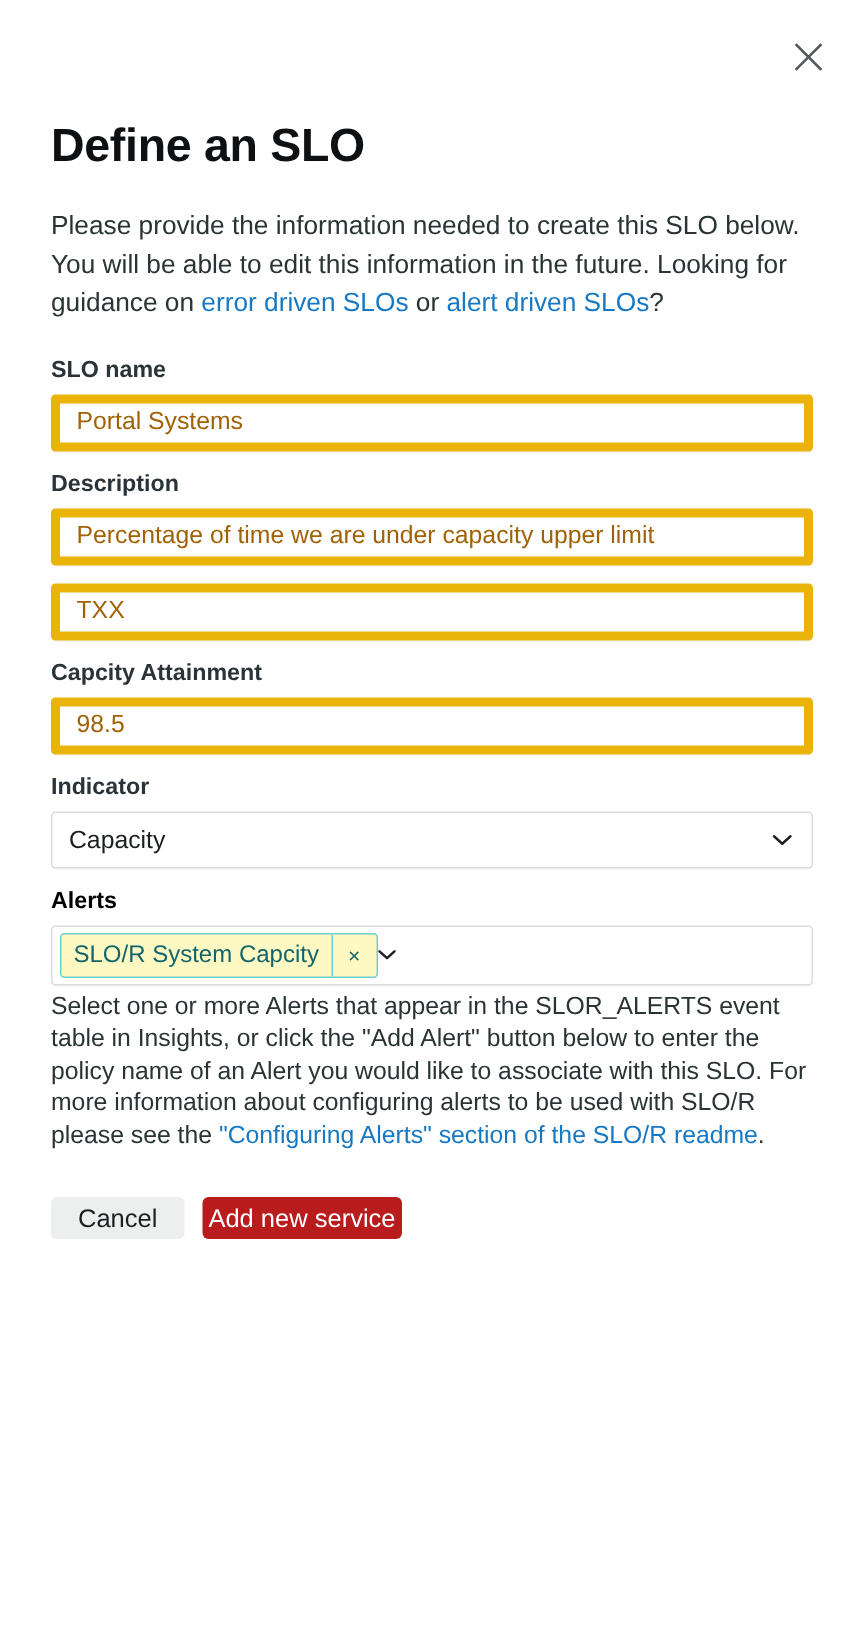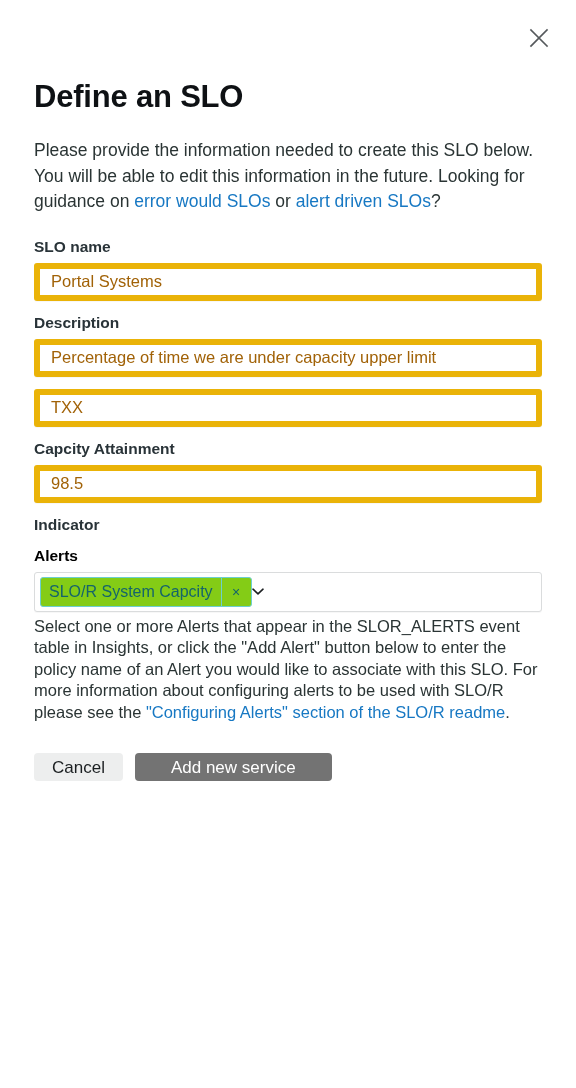--- a/index.html
+++ b/index.html
@@ -142,21 +142,21 @@
     border-radius: 3px;
     box-shadow: 0 1px 1px rgba(0,0,0,0.035);
     display: flex;
     align-items: center;
     flex-wrap: wrap;
   }
   .chip {
     display: inline-flex;
     align-items: stretch;
     height: 28px;
-    background: #84cc16;
+    background: #fef9c3;
     border: 1px solid #6ccfcf;
     border-radius: 3px;
     overflow: hidden;
   }
   .chip-label {
     display: flex;
     align-items: center;
     padding: 0 8px;
     font-size: 16px;
     color: #14646b;
@@ -202,42 +202,42 @@
     cursor: pointer;
     height: 28px;
     padding: 0 18px;
     white-space: nowrap;
   }
   .btn-secondary {
     background: #edeeee;
     color: #1b1f21;
   }
   .btn-primary {
-    background: #737373;
+    background: #b91c1c;
     color: #ffffff;
-    padding: 0 36px;
+    padding: 0 4px;
     text-align: right;
   }
 </style>
 </head>
 <body>
 
 <div class="modal">
 
   <button class="close-btn" aria-label="Close">
     <svg width="22" height="22" viewBox="0 0 22 22" aria-hidden="true">
       <path d="M3 3 L19 19 M19 3 L3 19" stroke="#55595c" stroke-width="1.7" fill="none" stroke-linecap="square"></path>
     </svg>
   </button>
 
   <div class="content">
 
     <h1 class="page-title">Define an SLO</h1>
 
-    <p class="intro"><span>Please provide the information needed to create this SLO below. You will be able to edit this information in the future. Looking for guidance on </span><a class="link" href="#">error would SLOs</a><span> or </span><a class="link" href="#">alert driven SLOs</a><span>?</span></p>
+    <p class="intro"><span>Please provide the information needed to create this SLO below. You will be able to edit this information in the future. Looking for guidance on </span><a class="link" href="#">error driven SLOs</a><span> or </span><a class="link" href="#">alert driven SLOs</a><span>?</span></p>
 
     <div class="field">
       <label class="field-label">SLO name</label>
       <input class="text-input" type="text" value="Portal Systems" style="">
     </div>
 
     <div class="field">
       <label class="field-label">Description</label>
       <input class="text-input" type="text" value="Percentage of time we are under capacity upper limit" style="">
     </div>
@@ -246,20 +246,26 @@
       <input class="text-input" type="text" value="TXX" style="">
     </div>
 
     <div class="field">
       <label class="field-label">Capcity Attainment</label>
       <input class="text-input" type="text" value="98.5" style="">
     </div>
 
     <div class="field">
       <label class="field-label">Indicator</label>
+      <div class="select-wrap">
+        <div class="select-display">Capacity</div>
+        <svg class="chevron" width="13" height="8" viewBox="0 0 13 8" aria-hidden="true">
+          <path d="M1 1.5 L6.5 6.5 L12 1.5" stroke="#1b1f21" stroke-width="1.6" fill="none" stroke-linecap="round" stroke-linejoin="round"></path>
+        </svg>
+      </div>
     </div>
 
     <div class="field">
       <label class="field-label strong">Alerts</label>
       <div class="multiselect">
         <span class="chip">
           <span class="chip-label">SLO/R System Capcity</span>
           <button class="chip-remove">×</button>
         </span>
         <svg class="chevron" width="12" height="7" viewBox="0 0 12 7" aria-hidden="true">

